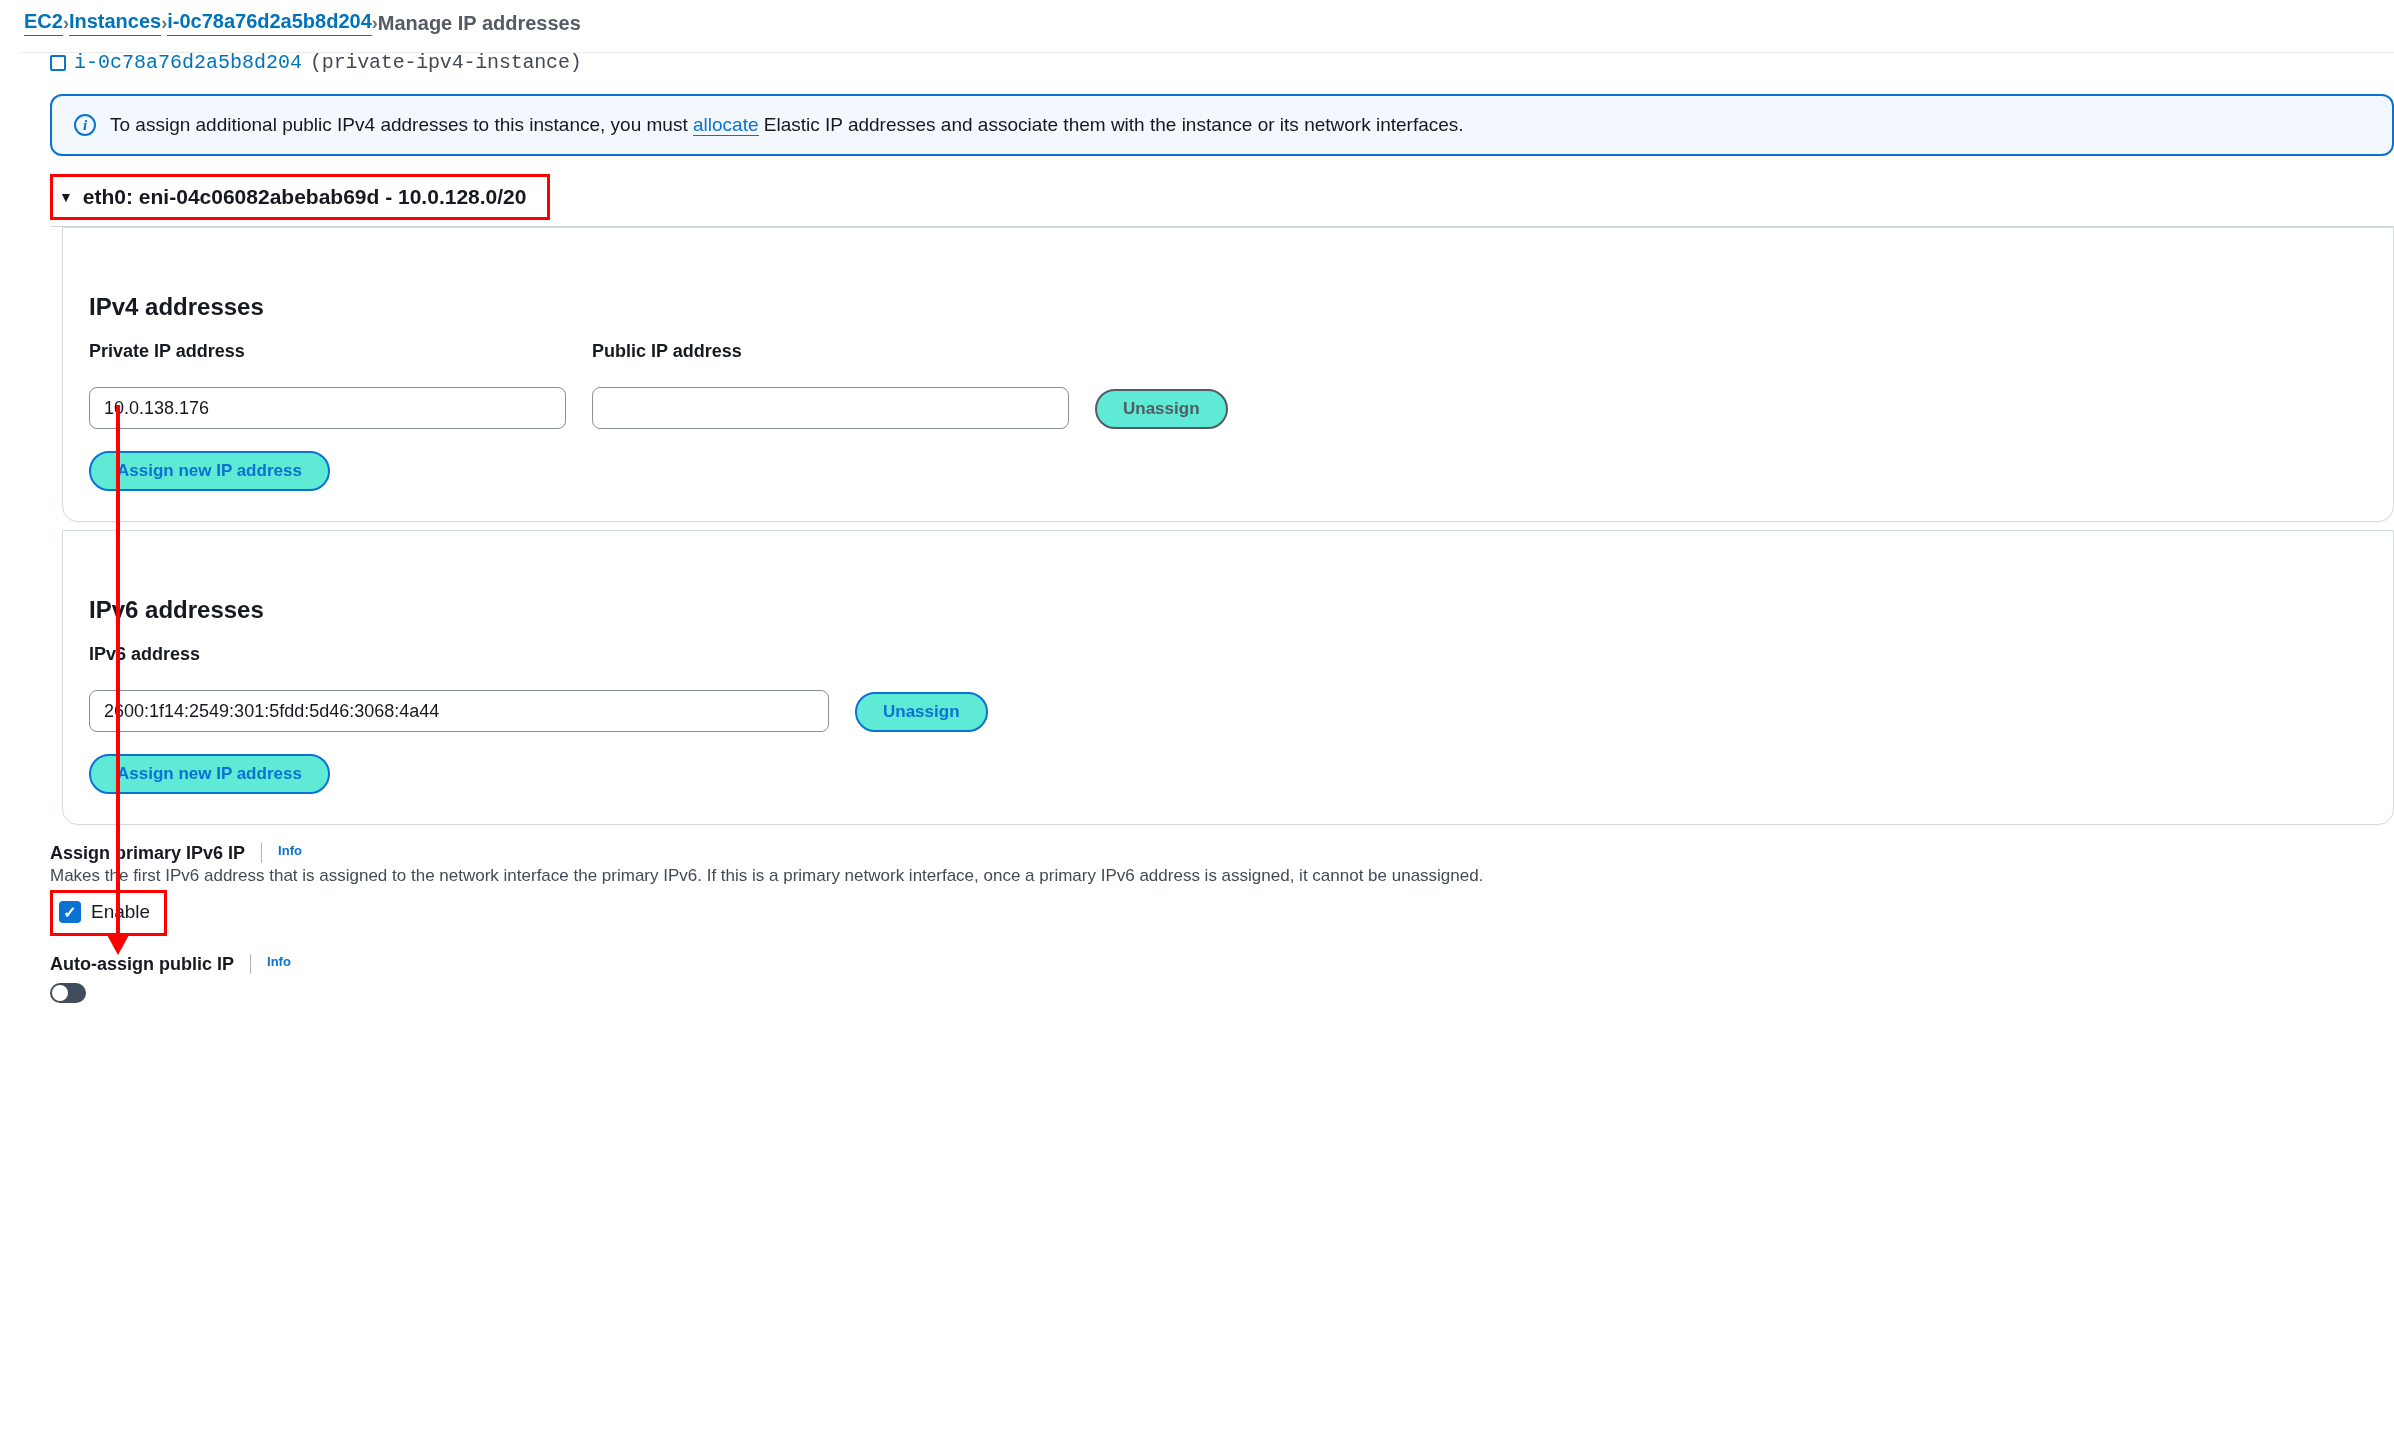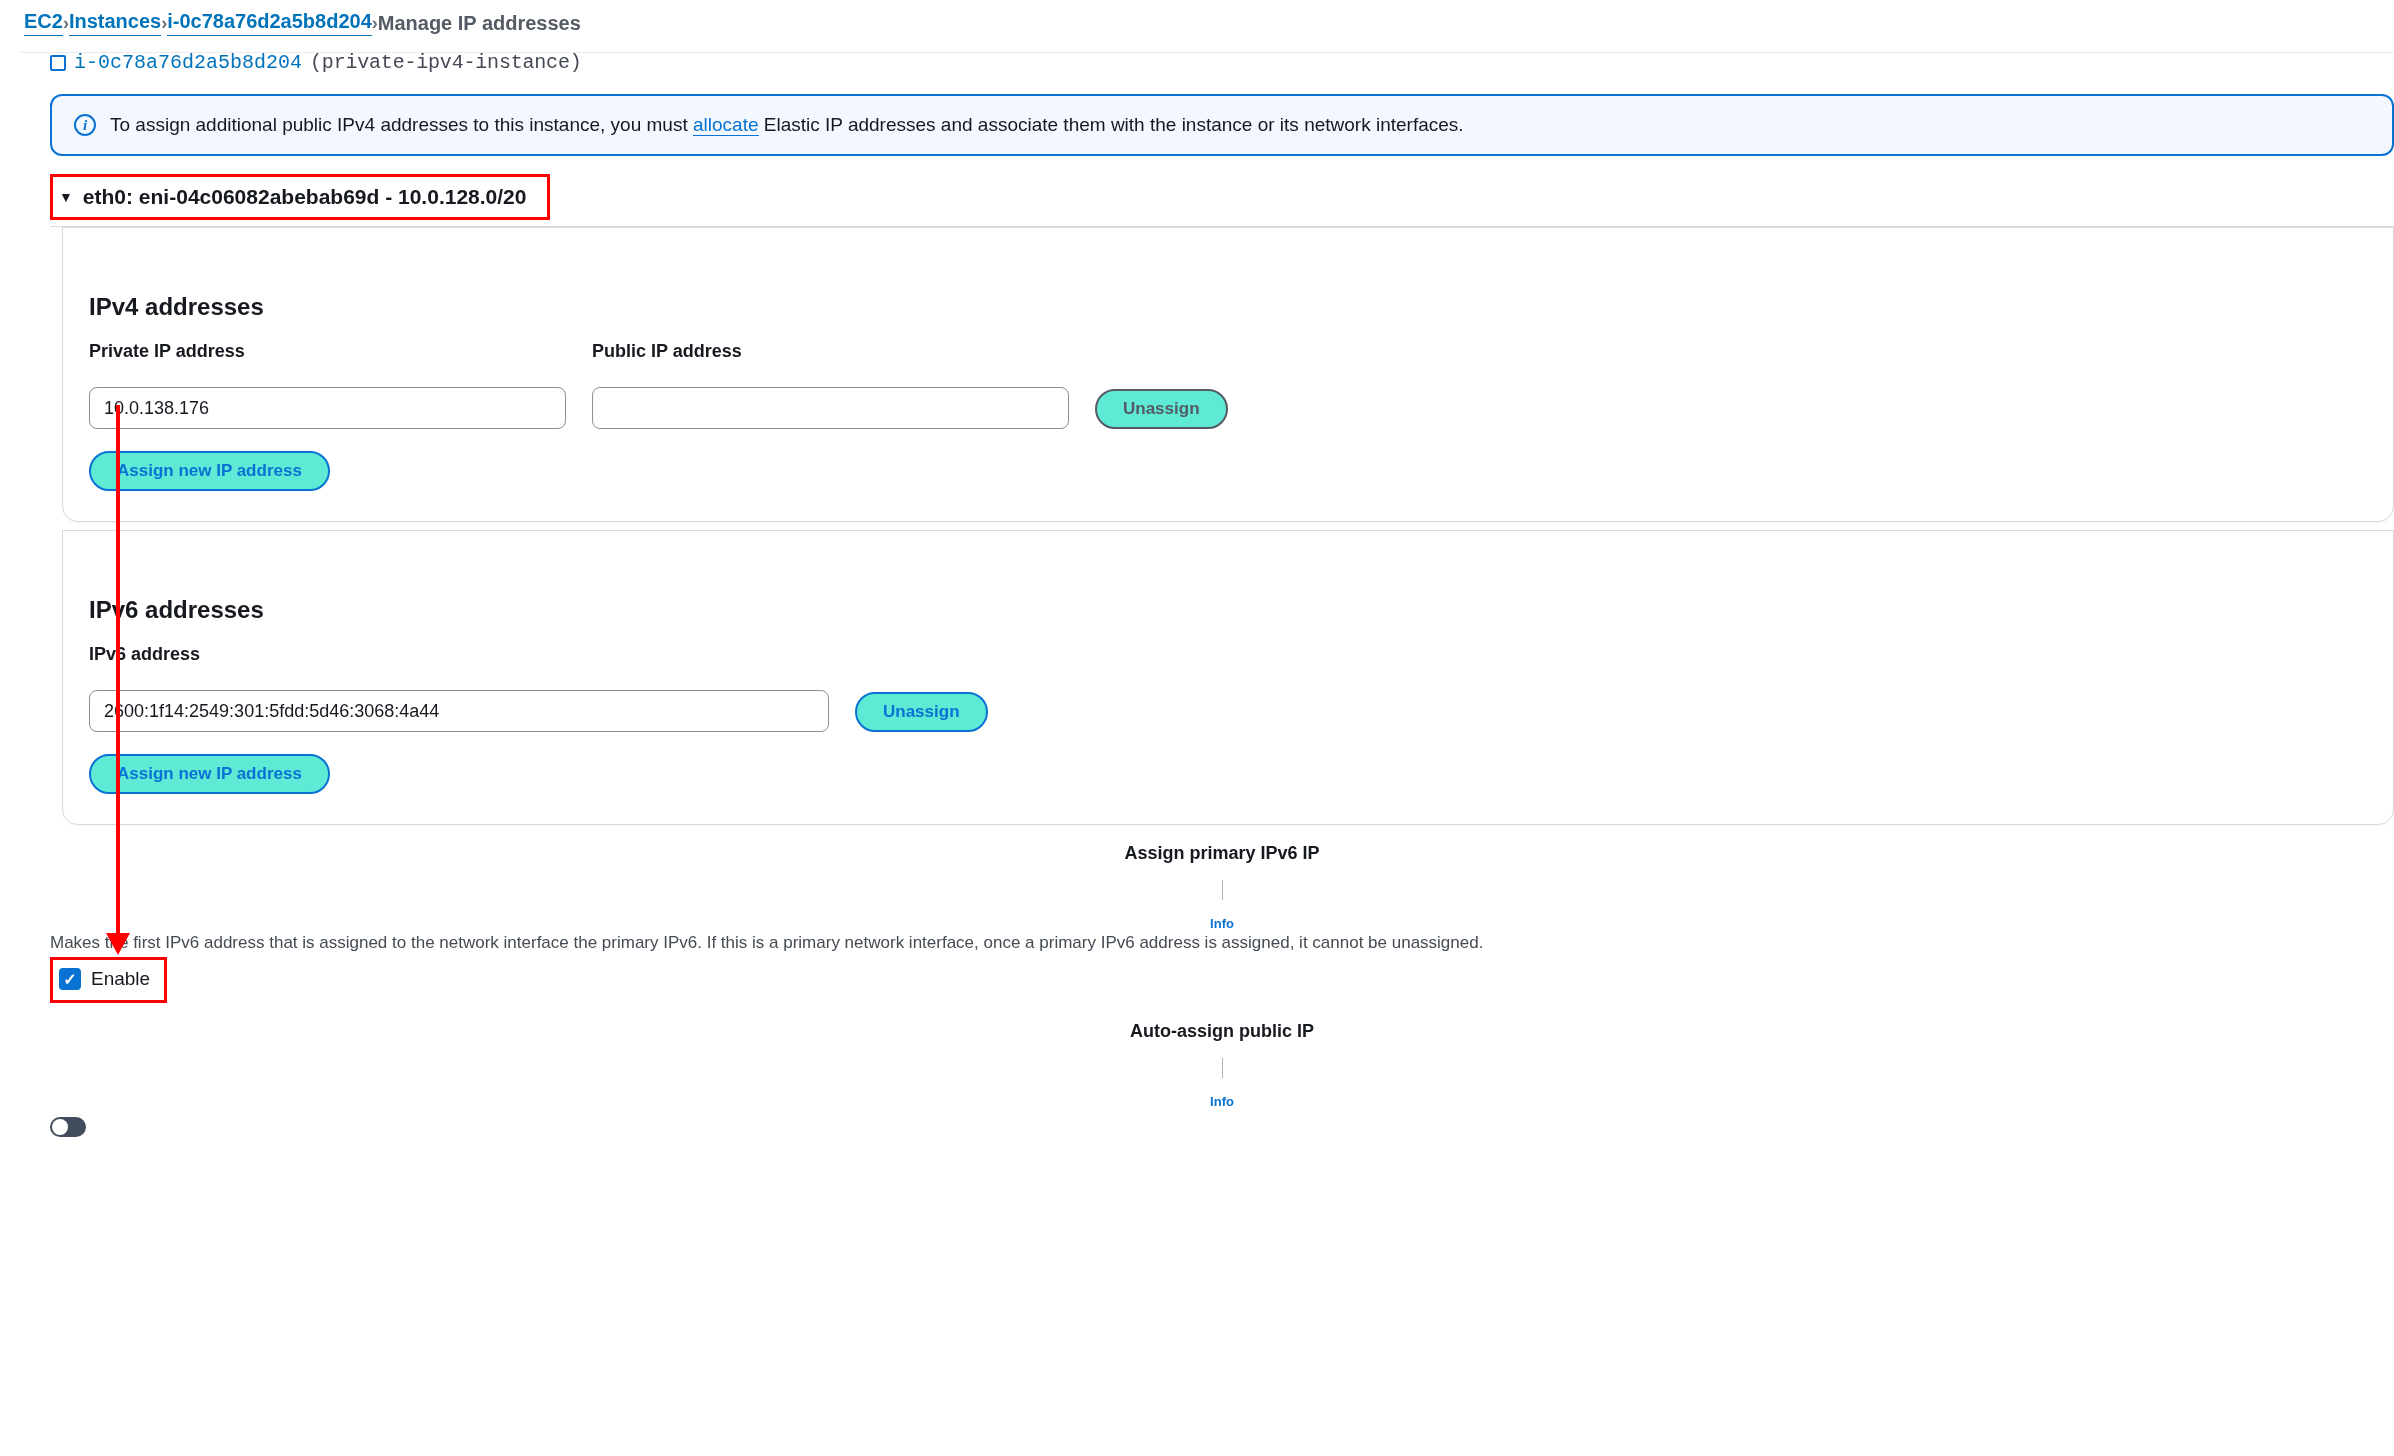--- a/index.html
+++ b/index.html
@@ -217,25 +217,23 @@
     border-right: 12px solid transparent;
     border-top: 22px solid #ff0000;
   }
   .content-wrap { position: relative; }
   .page-outer { position: relative; }
 
   
   .setting-block { margin-top: 18px; }
   .setting-title-row {
     display: flex;
-    align-items: center;
     gap: 16px;
     font-size: 18px;
     font-weight: 700;
-    flex-direction: column;
   }
   .setting-title-row .divider-v {
     width: 1px; height: 20px; background: #aab7b8;
   }
   .info-link {
     color: #0972d3;
     font-weight: 700;
     font-size: 13px;
     cursor: pointer;
   }

